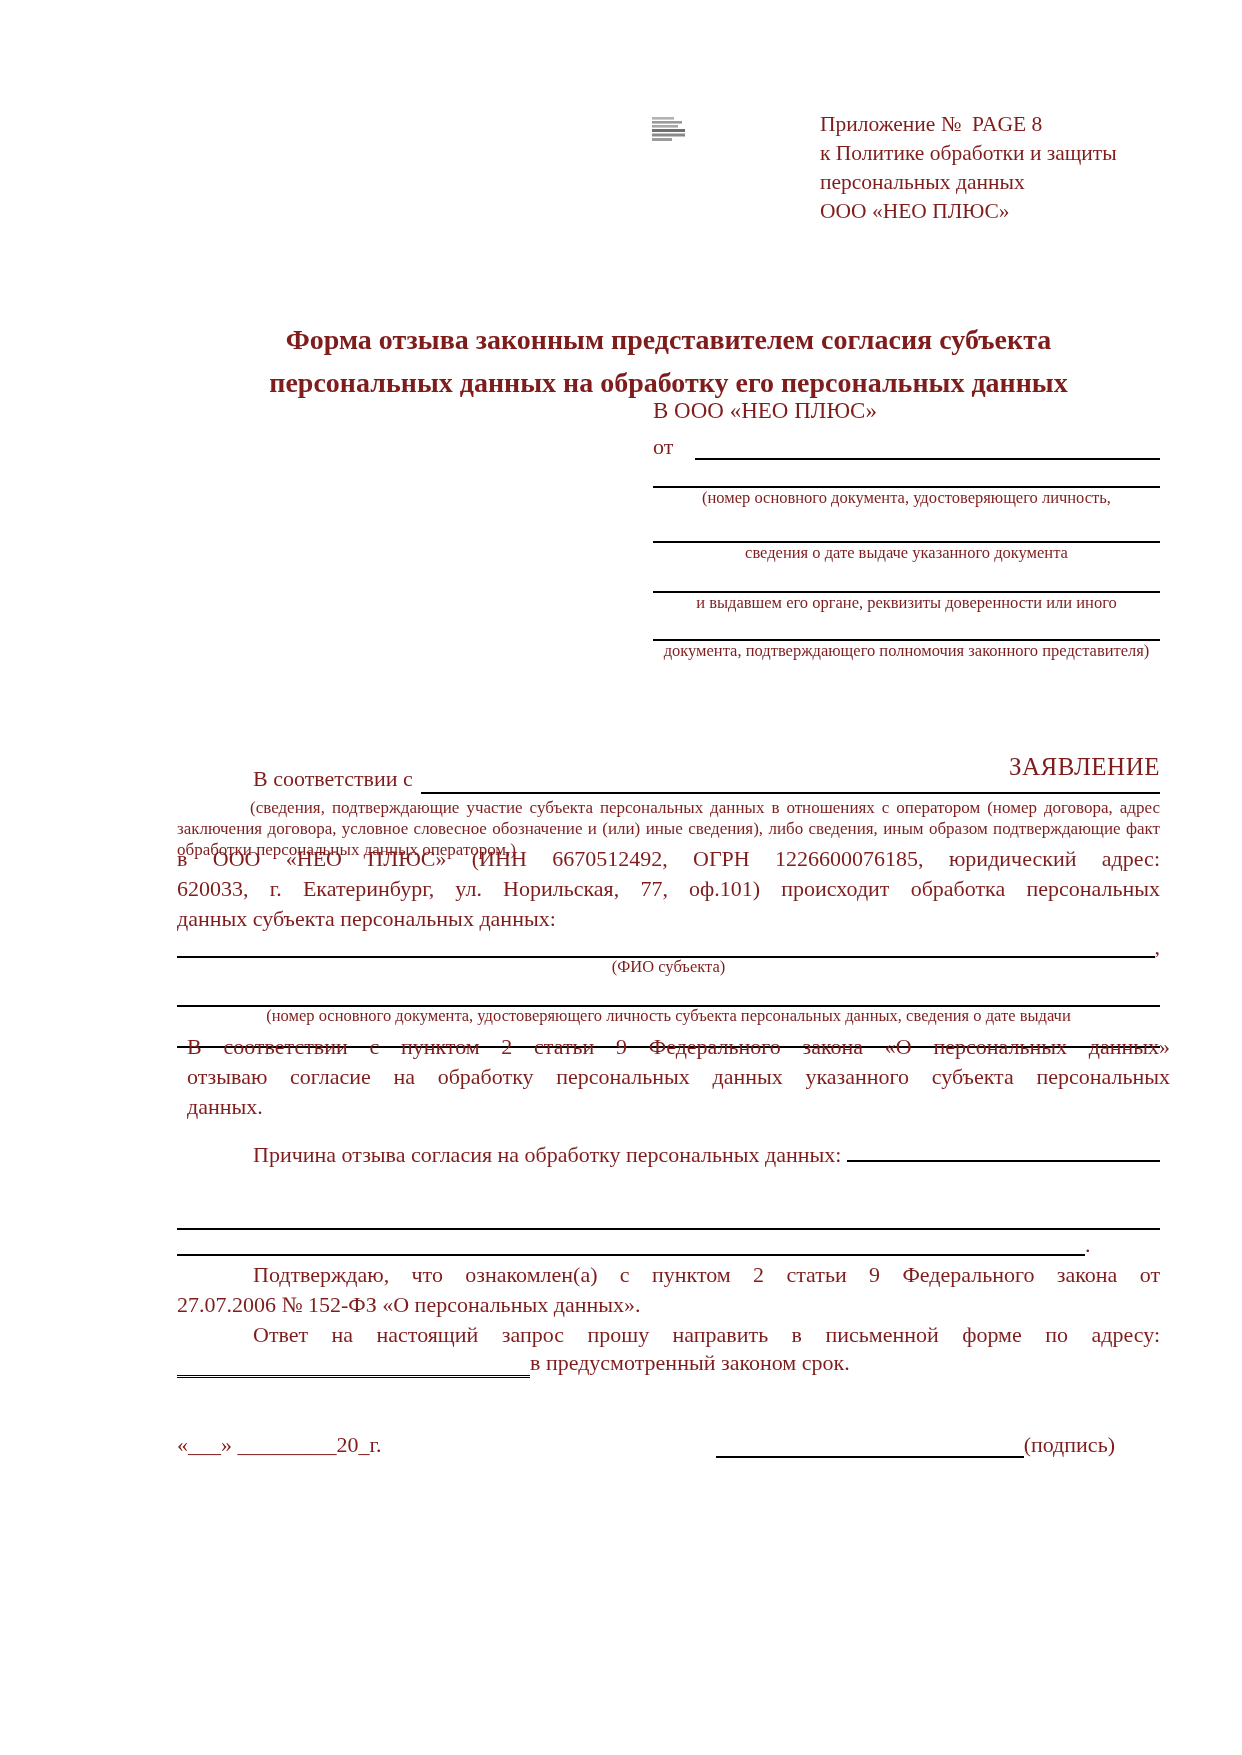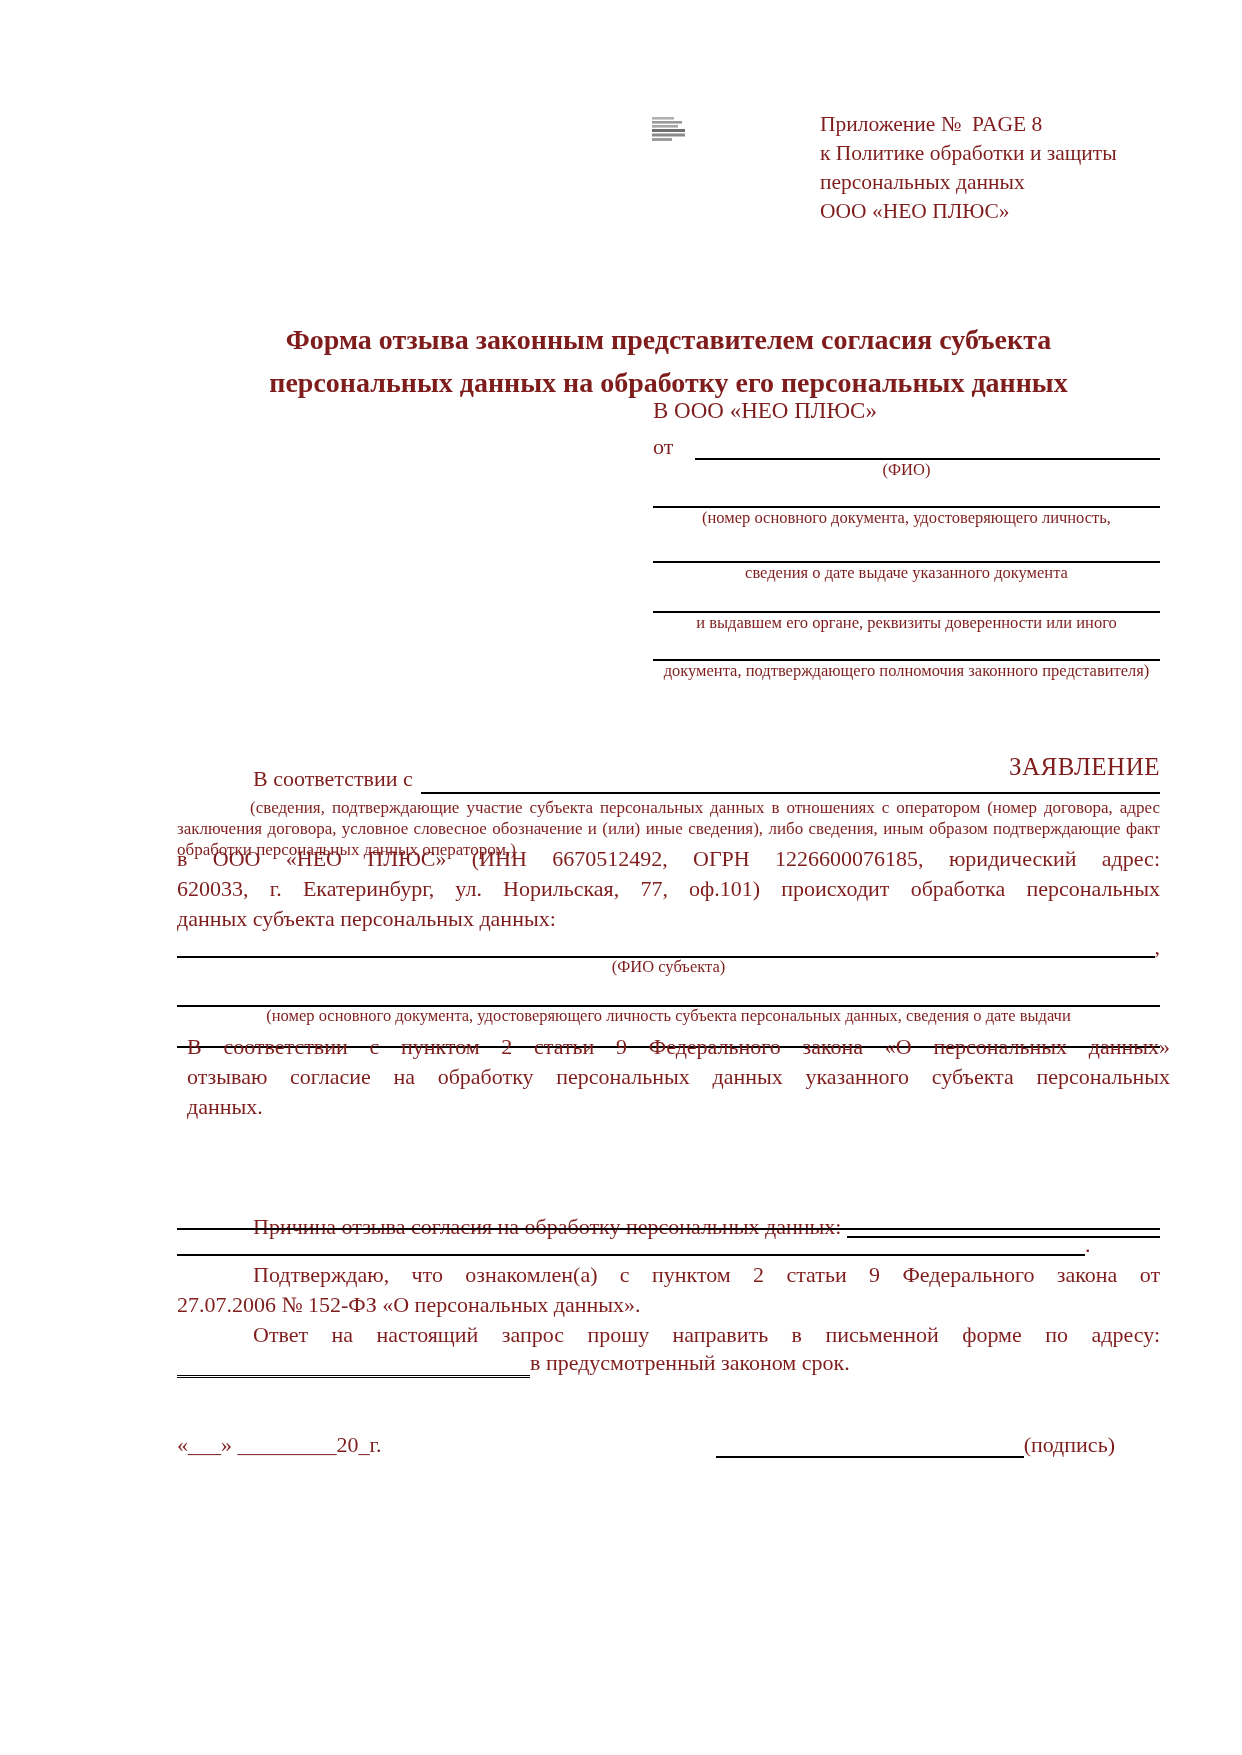--- a/index.html
+++ b/index.html
@@ -43,21 +43,21 @@
   .ind{padding-left:76px;box-sizing:border-box;}
   .ind-sm{padding-left:73px;box-sizing:border-box;}
   .operator-para{left:177px;top:844px;width:983px;}
   .fio-subj-row{left:177px;top:936px;width:983px;display:flex;align-items:flex-end;}
   .fio-subj-row .fill{margin-left:0;}
   .fio-subj-row .comma{flex:0 0 auto;font-size:22px;line-height:22px;}
   .cap-wide{left:177px;width:983px;font-size:16.5px;text-align:center;}
   .doc-blank1{left:177px;top:978px;width:983px;height:27px;border-bottom:2px solid #000;}
   .doc-blank2{left:177px;top:1026px;width:983px;height:20px;border-bottom:2px solid #000;}
   .withdraw-para{left:177px;top:1032px;width:983px;margin-left:10px;}
-  .reason-row{left:177px;top:1212px;width:983px;display:flex;align-items:center;
+  .reason-row{left:177px;top:1140px;width:983px;display:flex;align-items:flex-start;
               padding-left:76px;box-sizing:border-box;}
   .reason-row .fill{margin-left:6px;}
   .blank-full{left:177px;top:1200px;width:983px;height:28px;border-bottom:2px solid #000;}
   .blank-dot-row{left:177px;top:1232px;width:983px;display:flex;align-items:flex-end;}
   .blank-dot-row .dotfill{flex:0 0 auto;width:908px;border-bottom:2px solid #000;height:22px;}
   .blank-dot-row .period{flex:0 0 auto;font-size:22px;line-height:22px;}
   .confirm-para{left:177px;top:1260px;width:983px;}
   .reply-line{left:177px;top:1320px;width:983px;}
   .reply-fill-row{left:177px;top:1348px;width:983px;display:flex;align-items:flex-end;}
   .dfill{flex:0 0 auto;width:353px;border-bottom:3px double #000;height:24px;}
@@ -95,21 +95,20 @@
     <div>Форма отзыва законным представителем согласия субъекта</div>
     <div>персональных данных на обработку его персональных данных</div>
   </div>
 
   <div class="abs addressee">
     <div class="to-line">В ООО «НЕО ПЛЮС»</div>
     <div class="from-row">
       <span class="lbl">от</span>
       <span class="fill"></span>
     </div>
-    <div class="cap">(ФИО)</div>
 
     <div class="blank b1"></div>
     <div class="cap">(номер основного документа, удостоверяющего личность,</div>
 
     <div class="blank b2"></div>
     <div class="cap">сведения о дате выдаче указанного документа</div>
 
     <div class="blank b3"></div>
     <div class="cap">и выдавшем его органе, реквизиты доверенности или иного</div>
 

